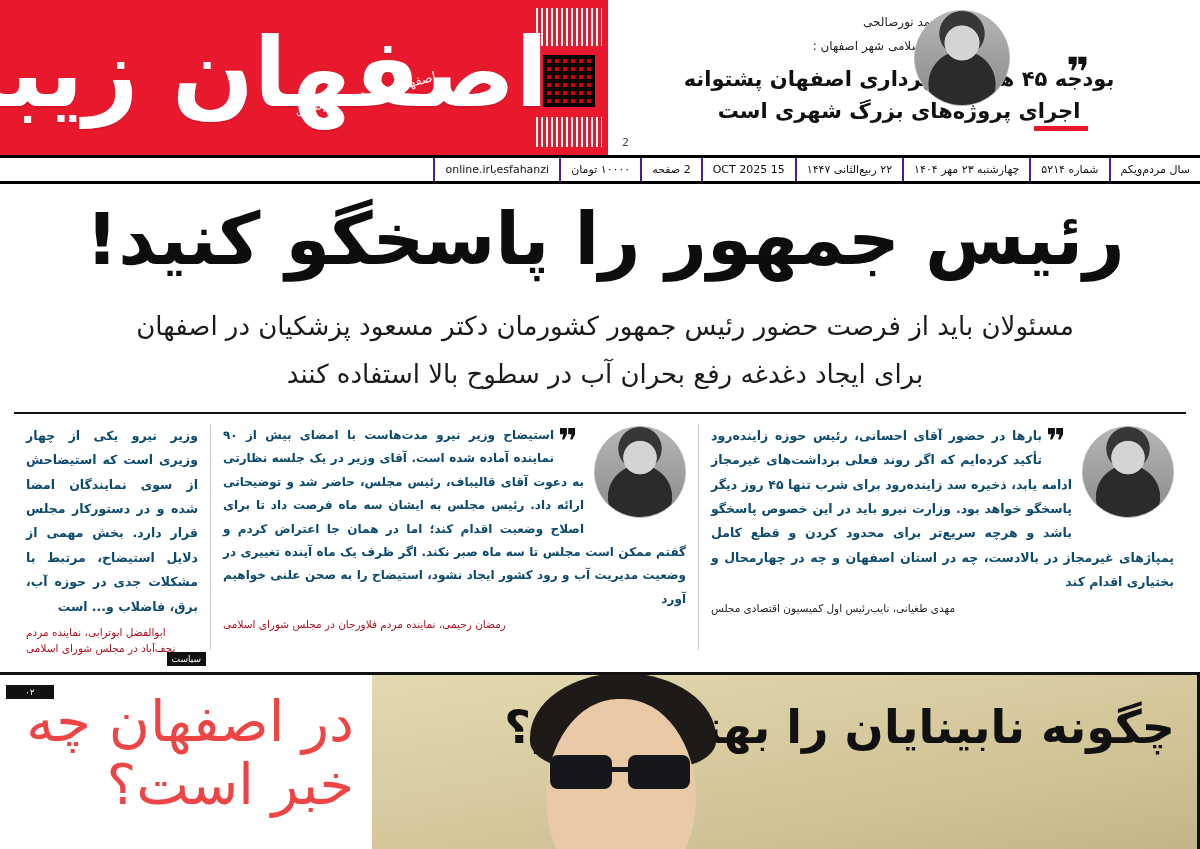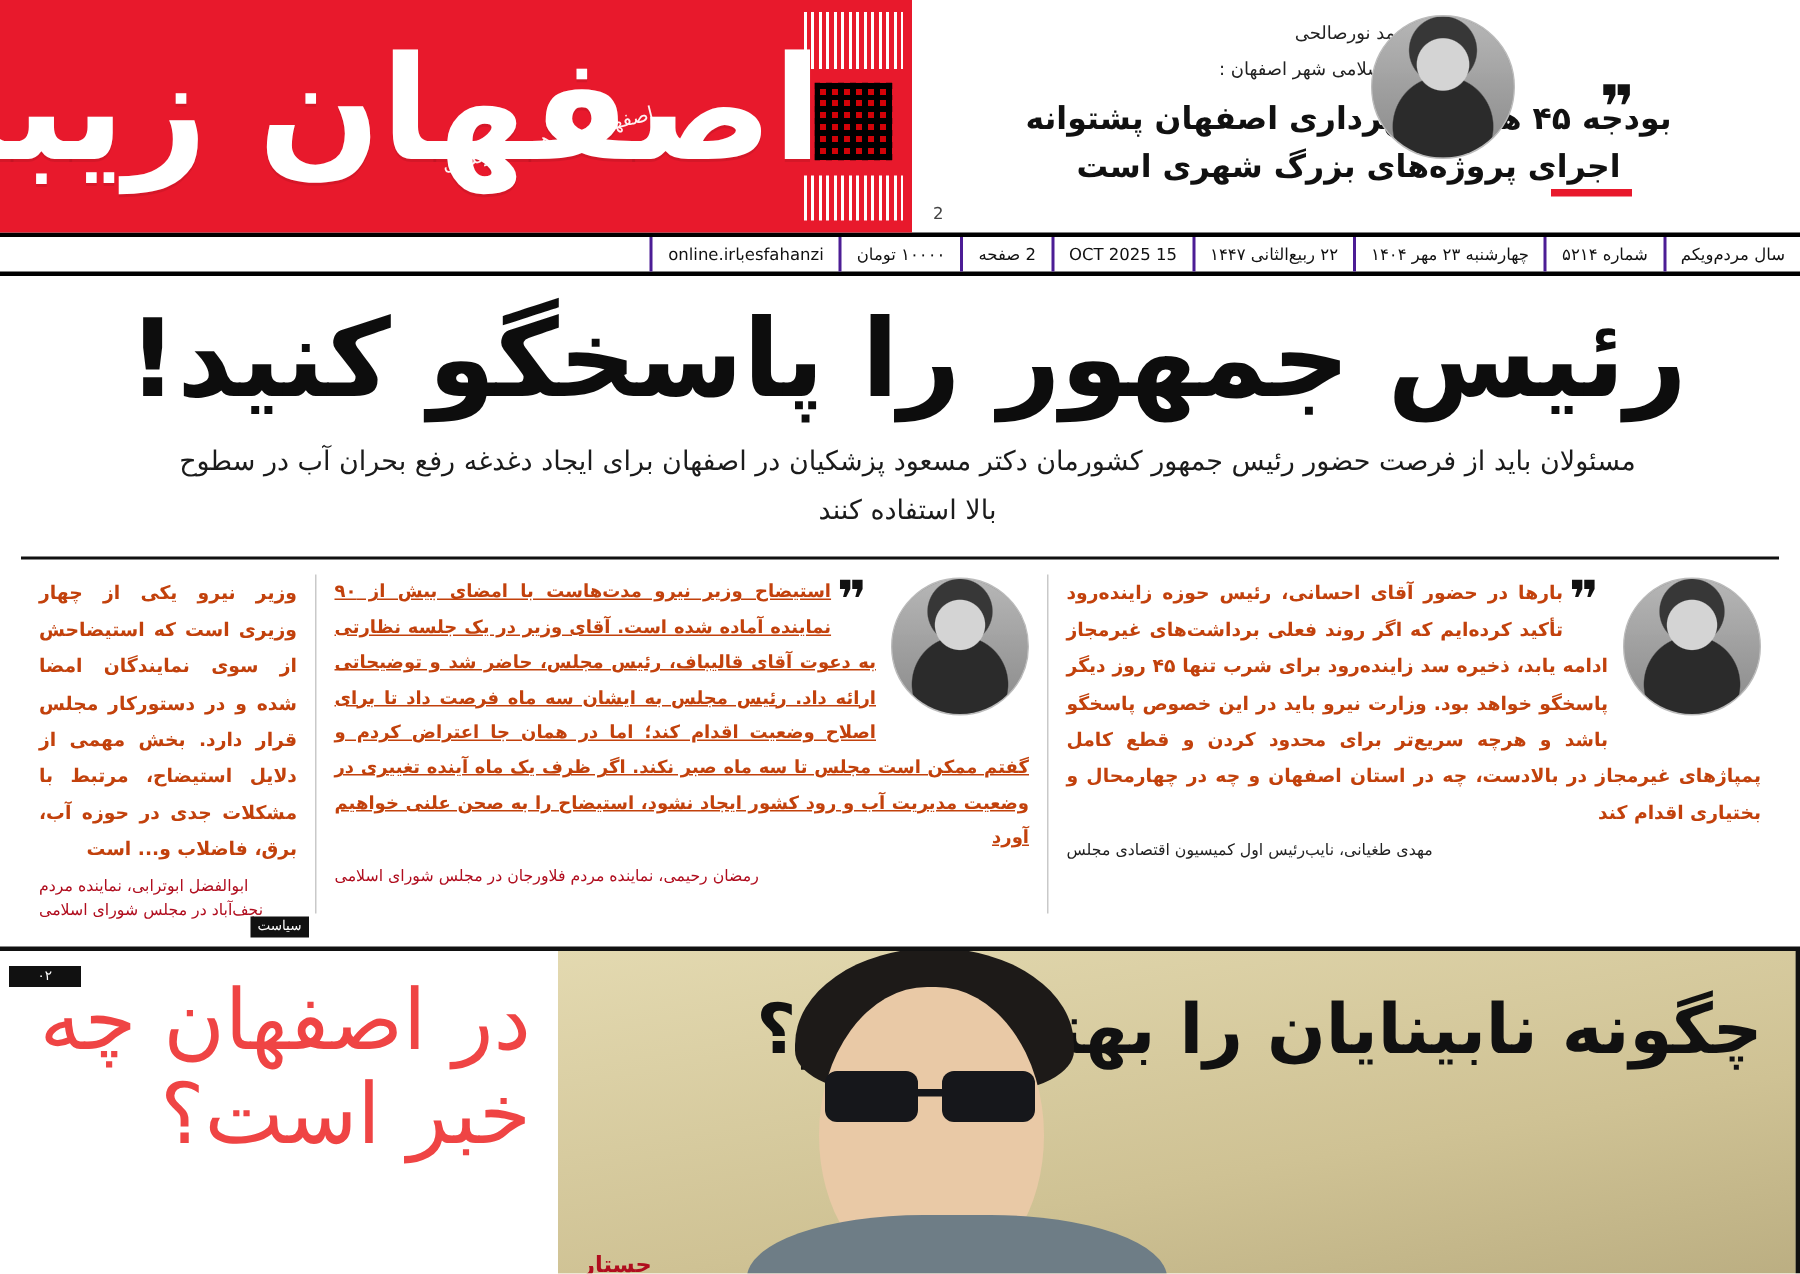--- a/index.html
+++ b/index.html
@@ -168,24 +168,24 @@
   .headline {
     text-align: center;
     font-size: 72px;
     font-weight: bold;
     line-height: 1.15;
     color: #0d0d0d;
     letter-spacing: -1px;
   }
   .subhead {
     text-align: center;
-    font-size: 18px;
+    font-size: 26px;
     line-height: 1.85;
     color: #1b1b1b;
-    margin: 10px auto 0 auto;
+    margin: 21px auto 0 auto;
     max-width: 980px;
   }
 
   .rule-thin { height: 2px; background: #111; margin: 10px 14px 0 14px; }
 
   
   .cols {
     display: flex;
     flex-direction: row;
     padding: 10px 14px 0 14px;
@@ -197,24 +197,24 @@
     padding: 0 12px;
     flex: 1;
     border-left: 1px solid #c9c9c9;
   }
   .col:last-child { border-left: none; }
   .col.narrow { flex: 0 0 196px; }
   .col-text {
     font-size: 12.5px;
     line-height: 1.95;
     text-align: justify;
-    color: #c2410c;
+    color: #0c4a6e;
     font-weight: 600;
   }
-  .col-text.small { font-size: 12px; text-decoration: underline; }
+  .col-text.small { font-size: 12px; }
   .byline {
     font-size: 10.5px;
     color: #222;
     text-align: left;
     margin-top: 6px;
     line-height: 1.5;
   }
   .byline.red { color: #b00d1e; }
   .col-portrait {
     width: 92px; height: 92px;

